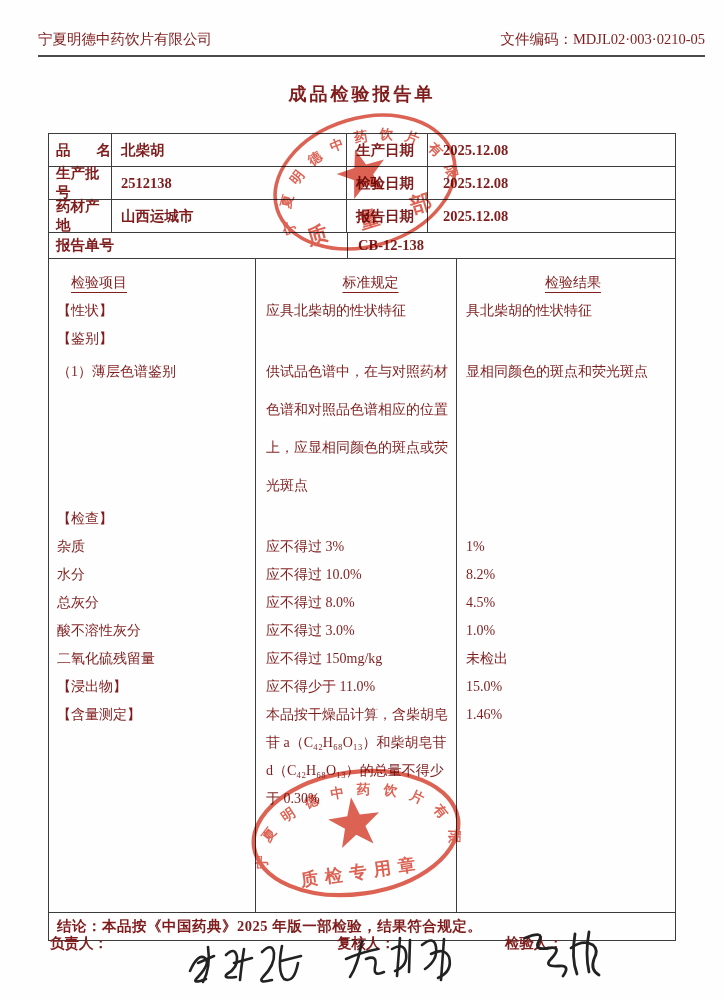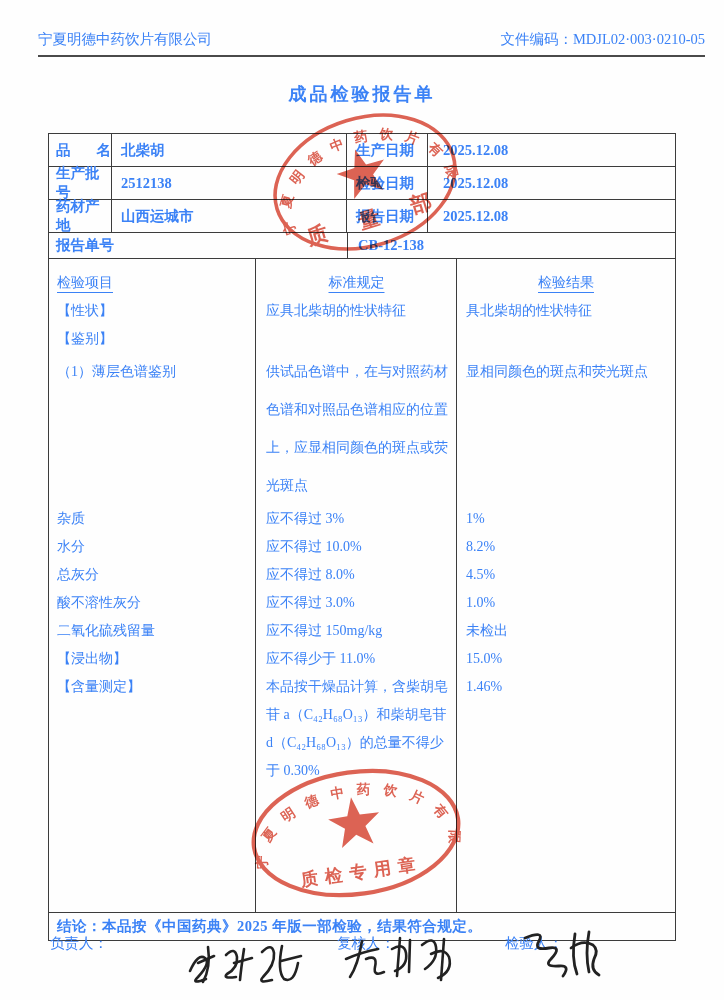--- a/index.html
+++ b/index.html
@@ -1,20 +1,20 @@
 <!DOCTYPE html>
 <html><head>
 <meta charset="utf-8">
 <style>
   * { margin:0; padding:0; box-sizing:border-box; }
   html,body { background:#888; }
   .page {
     position:relative; width:724px; height:1000px; background:#fefefe;
     font-family:"Liberation Serif","DejaVu Serif",serif;
-    color:#3b82f6; overflow:hidden; margin:0 auto;
+    color:#7f1d1d; overflow:hidden; margin:0 auto;
   }
   
   .hdr {
     position:absolute; left:38px; right:19px; top:30px; height:27px;
     display:flex; justify-content:space-between; align-items:flex-start;
     border-bottom:2px solid #4a4a4a; font-size:14.5px;
   }
   
   .title {
     position:absolute; left:0; right:0; top:82px; text-align:center;
@@ -35,32 +35,32 @@
   .c34 { flex:1; height:100%; display:flex; align-items:center; padding-left:10px; }
   .jlabel { display:inline-block; width:56px; text-align:justify; text-align-last:justify; }
   
   .insp { position:relative; height:654px; border-bottom:1px solid #3c3c3c; font-size:14px; }
   .vline { position:absolute; top:0; bottom:0; width:1px; background:#3c3c3c; }
   .vl1 { left:206px; } .vl2 { left:407px; }
   .grow { display:grid; grid-template-columns:207px 201px 1fr; line-height:28px; }
   .grow .gc1 { padding-left:8px; }
   .grow .gc2 { padding-left:10px; padding-right:8px; }
   .grow .gc3 { padding-left:9px;  padding-right:6px; }
-  .headrow { padding-top:10px; line-height:28px; }
+  .headrow { padding-top:10px; line-height:28px;margin-left:14px; }
   .headrow .gc1 { padding-left:8px; }
   .headrow .gc2, .headrow .gc3 { text-align:center; padding:0; }
   .headrow span { text-decoration:underline; text-underline-offset:5px; }
   .sp-top { margin-top:0; }
   .lh38 { line-height:38px; }
   
   .concl {
     height:27px; display:flex; align-items:center; padding-left:8px;
     font-size:14.5px; font-weight:600; letter-spacing:0.5px;
   }
-  .signers { position:absolute; left:0; top:934px; width:724px; height:60px; font-size:14.5px; }
+  .signers { position:absolute; left:0; top:934px; width:724px; height:60px; font-size:14.5px;font-weight:bold; }
   .signers span { position:absolute; top:0; }
   .sgn1 { left:50px; } .sgn2 { left:337px; } .sgn3 { left:505px; }
   
   .stamp { position:absolute; mix-blend-mode:multiply; opacity:0.82; }
   .stamp-top { left:263px; top:110px; }
   .stamp-bot { left:246px; top:766px; }
   .sig { position:absolute; }
   .sig1 { left:178px; top:933px; }
   .sig2 { left:338px; top:927px; }
   .sig3 { left:513px; top:924px; }
@@ -123,20 +123,21 @@
         <div class="gc1">【鉴别】</div>
         <div class="gc2"></div>
         <div class="gc3"></div>
       </div>
       <div class="grow lh38">
         <div class="gc1">（1）薄层色谱鉴别</div>
         <div class="gc2">供试品色谱中，在与对照药材色谱和对照品色谱相应的位置上，应显相同颜色的斑点或荧光斑点</div>
         <div class="gc3">显相同颜色的斑点和荧光斑点</div>
       </div>
       <div class="grow">
+        <div class="gc1">【检查】</div>
         <div class="gc2"></div>
         <div class="gc3"></div>
       </div>
       <div class="grow">
         <div class="gc1">杂质</div>
         <div class="gc2">应不得过 3%</div>
         <div class="gc3">1%</div>
       </div>
       <div class="grow">
         <div class="gc1">水分</div>

